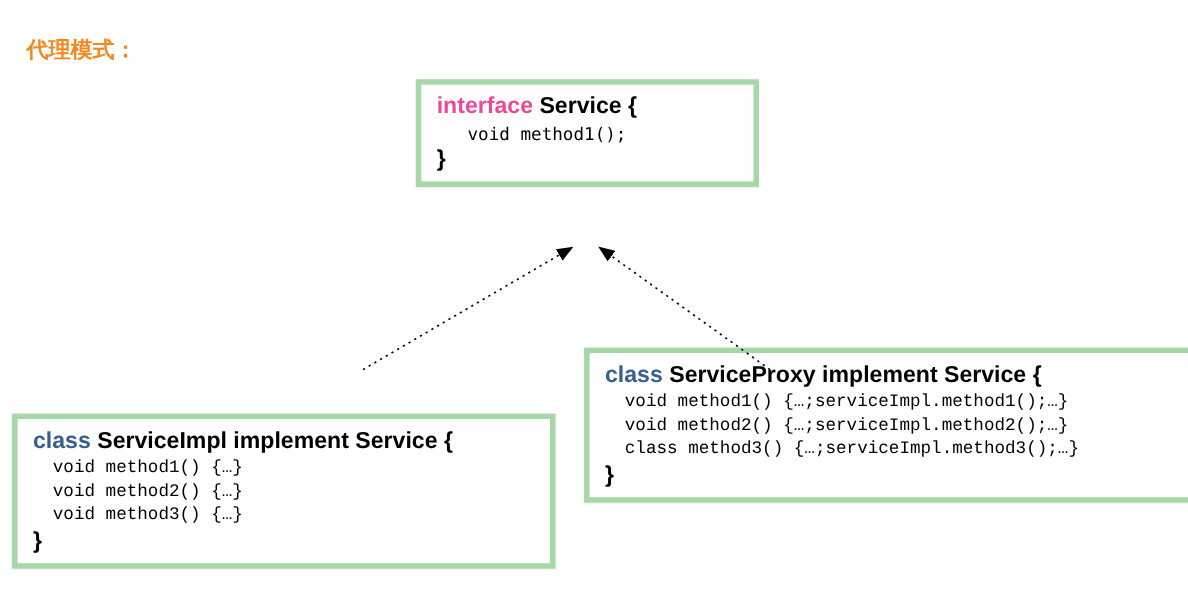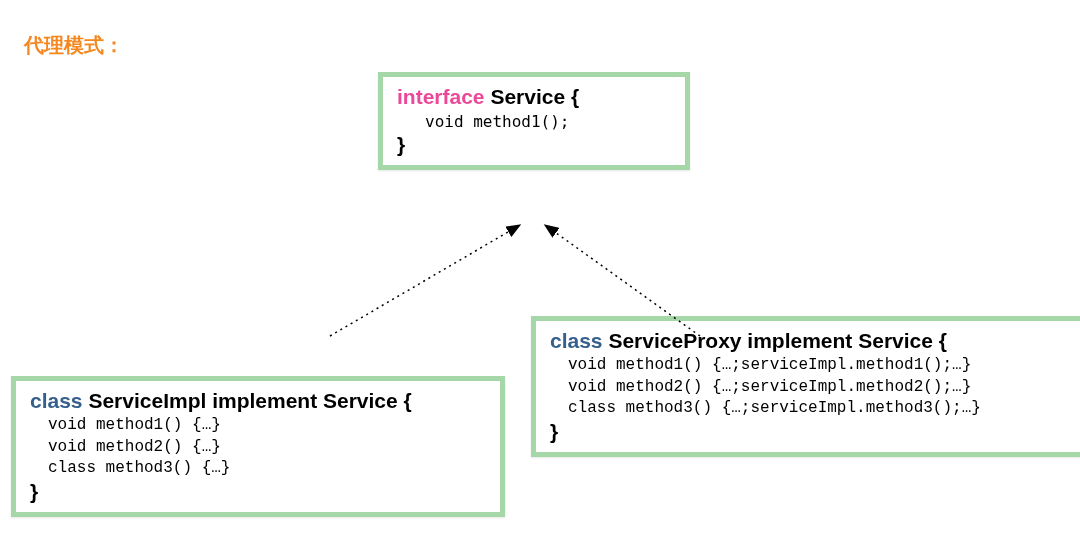--- a/index.html
+++ b/index.html
@@ -82,21 +82,21 @@
   <div class="brace">}</div>
 </div>
 
 <div class="code-box box-left">
   <div class="header-line">
     <span class="kw-class">class</span>
     <span>ServiceImpl implement Service {</span>
   </div>
   <div class="code-line indent2">void method1() {…}</div>
   <div class="code-line indent2">void method2() {…}</div>
-  <div class="code-line indent2">class method3() {…}</div>
+  <div class="code-line indent2">void method3() {…}</div>
   <div class="brace">}</div>
 </div>
 
 <div class="code-box box-right">
   <div class="header-line">
     <span class="kw-class">class</span>
     <span>ServiceProxy implement Service {</span>
   </div>
   <div class="code-line indent2">void method1() {…;serviceImpl.method1();…}</div>
   <div class="code-line indent2">void method2() {…;serviceImpl.method2();…}</div>

